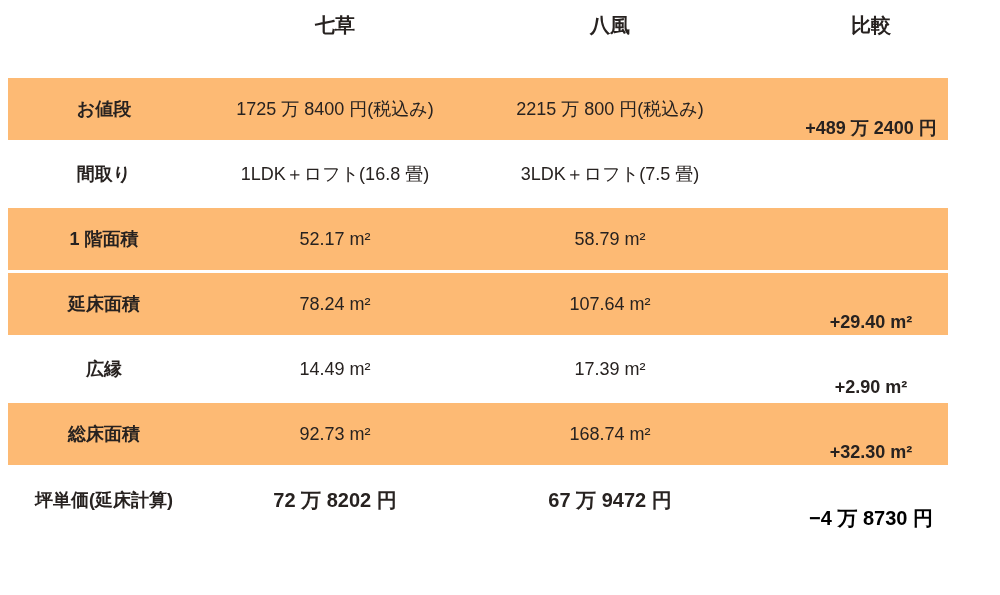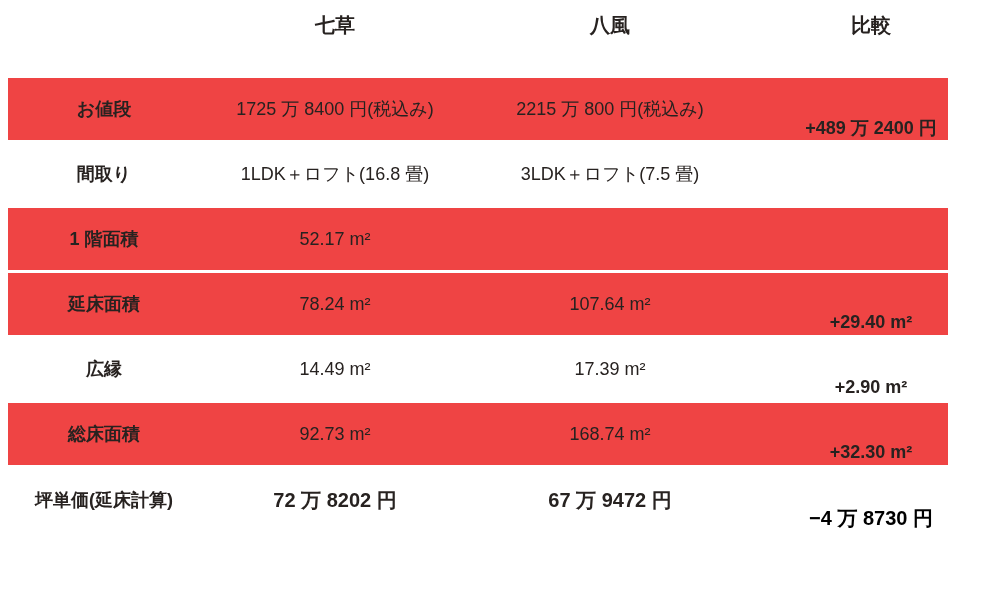--- a/index.html
+++ b/index.html
@@ -29,21 +29,21 @@
     align-items: start;
     font-weight: bold;
     font-size: 20px;
     margin-bottom: 3px;
   }
   .data-row {
     height: 62px;
     font-size: 18px;
   }
   .data-row.shaded {
-    background: #ef4444;
+    background: #fdba74;
   }
   .cell-label {
     font-weight: bold;
     font-size: 18px;
   }
   .cell-value {
     font-weight: normal;
   }
   .cell-compare {
     font-weight: bold;
@@ -80,20 +80,21 @@
   <div class="grid-row data-row">
     <div class="cell-label">間取り</div>
     <div class="cell-value">1LDK＋ロフト(16.8 畳)</div>
     <div class="cell-value">3LDK＋ロフト(7.5 畳)</div>
     <div class="cell-compare"></div>
   </div>
 
   <div class="grid-row data-row shaded">
     <div class="cell-label">1 階面積</div>
     <div class="cell-value">52.17 m²</div>
+    <div class="cell-value">58.79 m²</div>
   </div>
 
 
   <div class="grid-row data-row shaded">
     <div class="cell-label">延床面積</div>
     <div class="cell-value">78.24 m²</div>
     <div class="cell-value">107.64 m²</div>
     <div class="cell-compare">+29.40 m²</div>
   </div>
 

